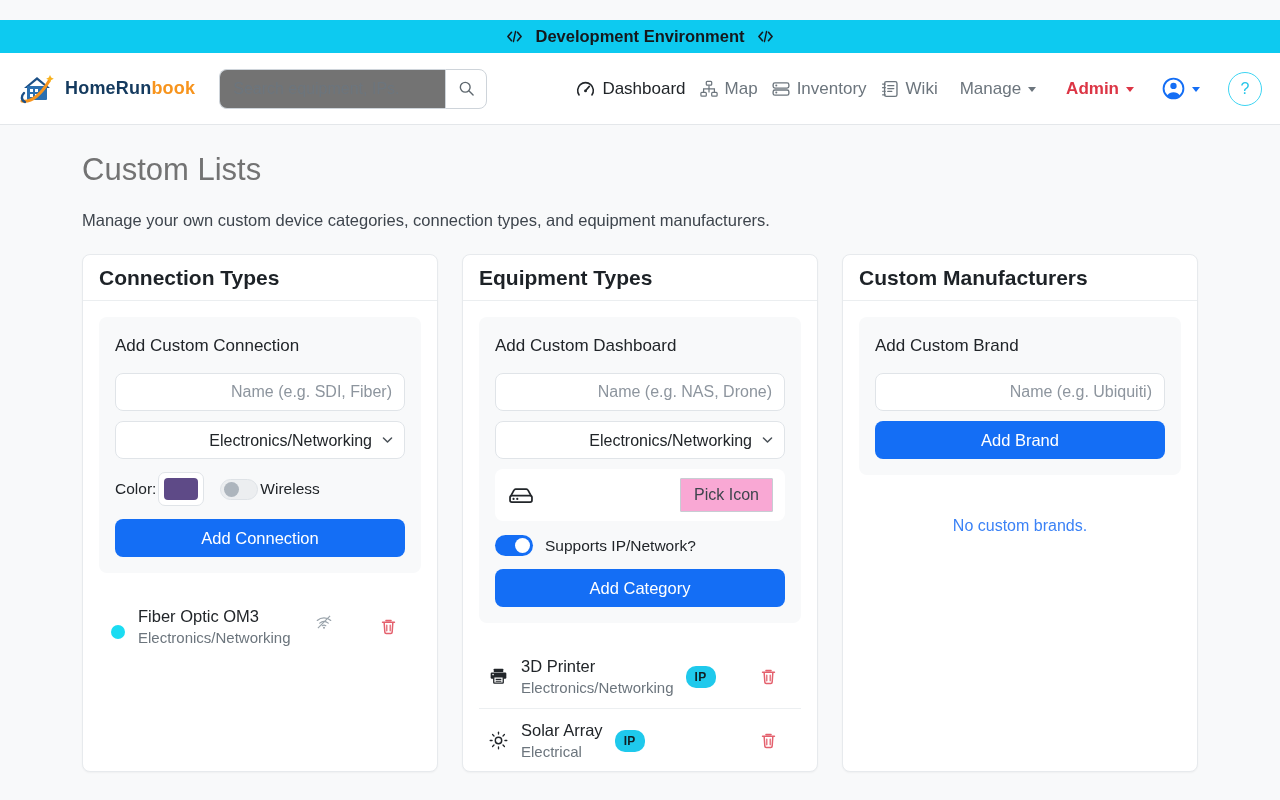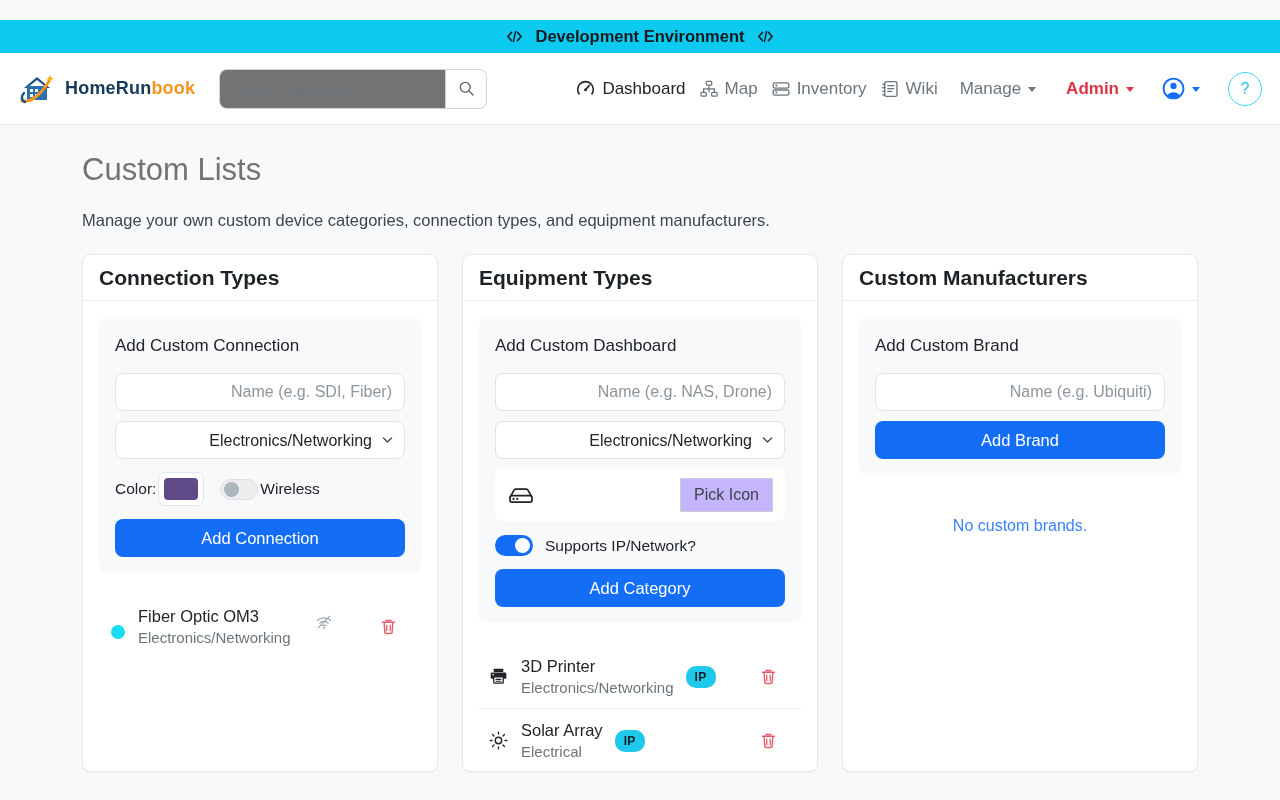--- a/index.html
+++ b/index.html
@@ -39,21 +39,21 @@
     width: 42px; height: 40px; border: 1px solid #ced4da; background: #fff;
     border-radius: 0 8px 8px 0; display: flex; align-items: center; justify-content: center;
     color: #5f686f; cursor: pointer;
   }
 
   .nav-links { display: flex; align-items: center; margin-left: auto; gap: 14px; }
   .nav-link {
     display: flex; align-items: center; gap: 7px; font-size: 17px;
     color: #6c757d; cursor: pointer; text-decoration: none;
   }
-  .nav-link.active { color: #212529; }
+  .nav-link.active { color: #212529; align-items: flex-end; }
   .nav-link.dropdown { padding: 0 8px; }
   .caret {
     width: 0; height: 0; border-left: 4.5px solid transparent; border-right: 4.5px solid transparent;
     border-top: 5px solid currentColor; margin-top: 2px;
   }
   .nav-admin { color: var(--admin); font-weight: 700; }
   .user-menu { display: flex; align-items: center; gap: 7px; color: var(--primary); margin-left: 6px; cursor: pointer; }
   .help-btn {
     width: 34px; height: 34px; margin-left: 14px; border-radius: 50%;
     border: 1px solid #3dd5f3; background: #fff; color: var(--help);
@@ -108,21 +108,21 @@
     display: block; width: 100%; margin-top: 13px; height: 38px;
     background: var(--primary); color: #fff; border: none; border-radius: 8px;
     font-size: 16.5px; font-family: inherit; cursor: pointer;
   }
 
   .icon-row {
     margin-top: 10px; background: #fff; border-radius: 8px; padding: 7px 12px;
     display: flex; align-items: center; justify-content: space-between; height: 52px;
   }
   .pick-btn {
-    border: 1px solid #c7cdd3; background: #c4b5fd; color: #3e454d; border-radius: 1px;
+    border: 1px solid #c7cdd3; background: #f9a8d4; color: #3e454d; border-radius: 1px;
     padding: 7px 13px; font-size: 16px; font-family: inherit; cursor: pointer;
   }
   .toggle-row { display: flex; align-items: center; gap: 12px; margin-top: 14px; font-size: 15.5px; }
 
   
   .conn-list { margin-top: 24px; }
   .list-item { display: flex; align-items: center; padding: 10px 12px; }
   .item-dot { width: 14px; height: 14px; border-radius: 50%; background: var(--dot); flex: none; align-self: center; margin-top: 10px; }
   .item-text { margin-left: 13px; }
   .item-name { font-size: 16.5px; color: #212529; }

